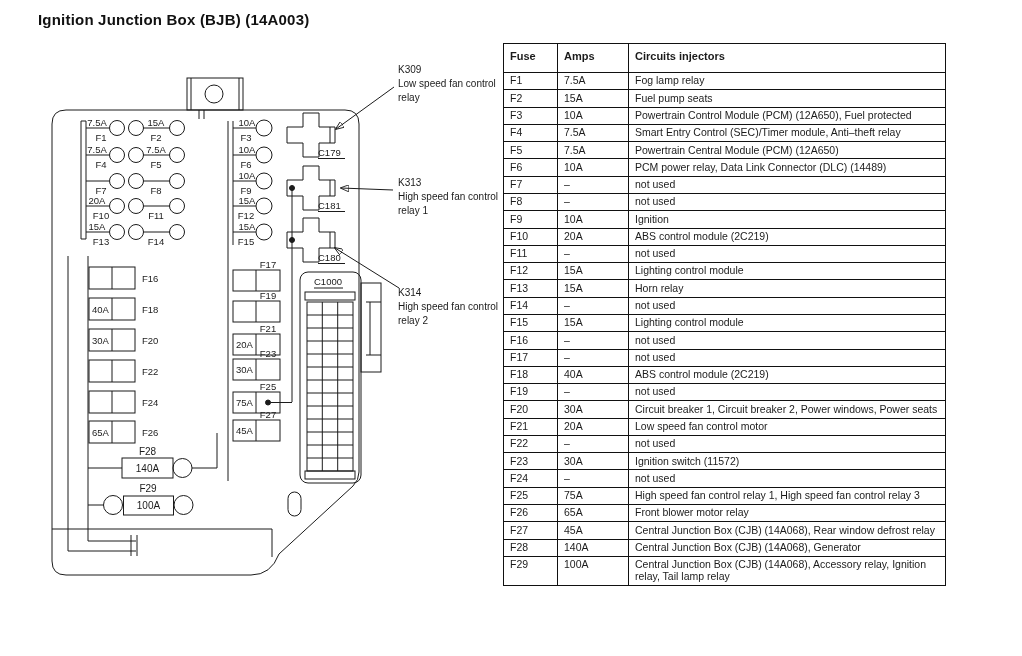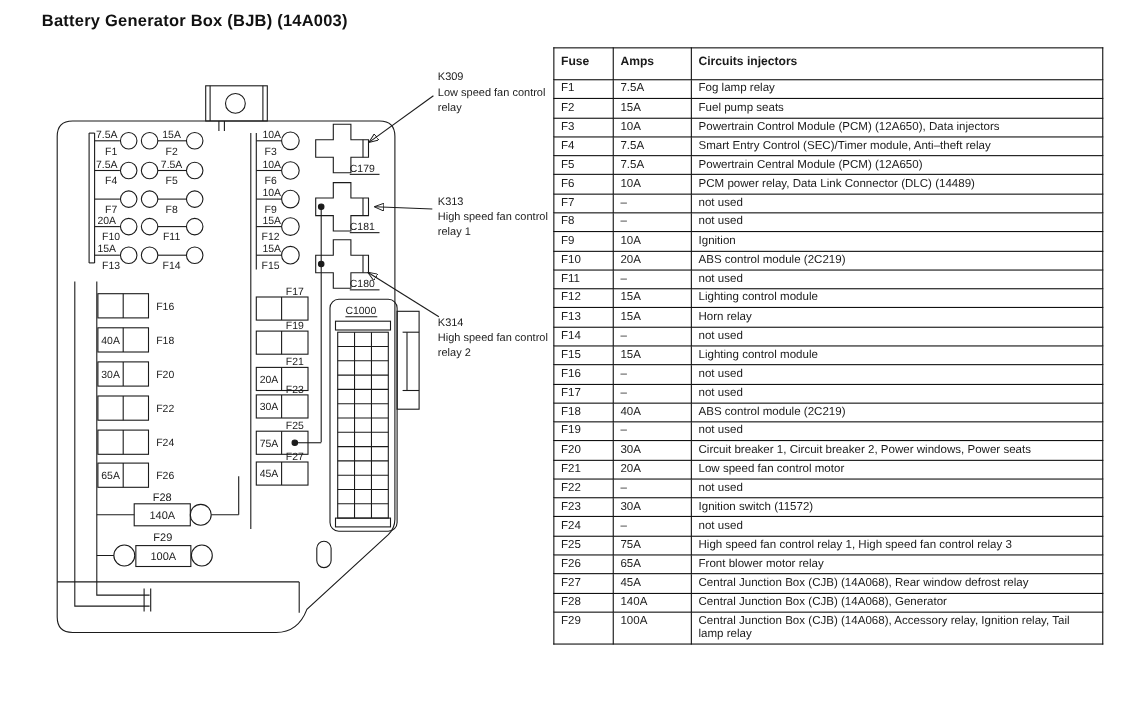--- a/index.html
+++ b/index.html
@@ -11,38 +11,38 @@
     position:absolute;left:38px;top:11px;margin:0;
     font-size:15px;font-weight:bold;letter-spacing:0.2px;color:#111;
   }
   #diagram{position:absolute;left:0;top:0;}
   #diagram line,#diagram path,#diagram rect,#diagram circle{
     stroke:#1b1b1b;fill:none;stroke-width:1;
   }
   #diagram circle.dot{fill:#1b1b1b;}
   #diagram text{fill:#1b1b1b;stroke:none;font-family:"Liberation Sans",sans-serif;}
   table.fuse-table{
-    position:absolute;left:503px;top:43px;width:500px;
+    position:absolute;left:503px;top:43px;width:443px;
     border-collapse:collapse;table-layout:fixed;
   }
   table.fuse-table col.c-fuse{width:54px;}
   table.fuse-table col.c-amps{width:71px;}
   table.fuse-table th,table.fuse-table td{
     border:1px solid #111;text-align:left;vertical-align:top;
     font-size:10.5px;line-height:11.5px;overflow:hidden;
   }
   table.fuse-table th{
     font-weight:bold;padding:6px 5px 10px 6px;line-height:12px;font-size:11px;
   }
   table.fuse-table td{padding:2.4px 5px 2.4px 6px;}
 </style>
 </head>
 <body>
 
-<h1 class="title">Battery Generator Box (BJB) (14A003)</h1>
+<h1 class="title">Ignition Junction Box (BJB) (14A003)</h1>
 
 <svg id="diagram" width="1022" height="656" viewBox="0 0 1022 656" xmlns="http://www.w3.org/2000/svg">
     <defs>
       <marker id="arrow" viewBox="0 0 10 8" refX="9" refY="4" markerWidth="9" markerHeight="7" orient="auto">
         <path d="M0,0 L10,4 L0,8 Z" fill="#1b1b1b" stroke="none"></path>
       </marker>
     </defs>
     <g>
       <rect x="187" y="78" width="56" height="32" rx="0"></rect>
       <line x1="191" y1="78" x2="191" y2="110"></line>
@@ -333,21 +333,21 @@
         <td>Fog lamp relay</td>
       </tr>
       <tr>
         <td>F2</td>
         <td>15A</td>
         <td>Fuel pump seats</td>
       </tr>
       <tr>
         <td>F3</td>
         <td>10A</td>
-        <td>Powertrain Control Module (PCM) (12A650), Data injectors</td>
+        <td>Powertrain Control Module (PCM) (12A650), Fuel protected</td>
       </tr>
       <tr>
         <td>F4</td>
         <td>7.5A</td>
         <td>Smart Entry Control (SEC)/Timer module, Anti–theft relay</td>
       </tr>
       <tr>
         <td>F5</td>
         <td>7.5A</td>
         <td>Powertrain Central Module (PCM) (12A650)</td>

